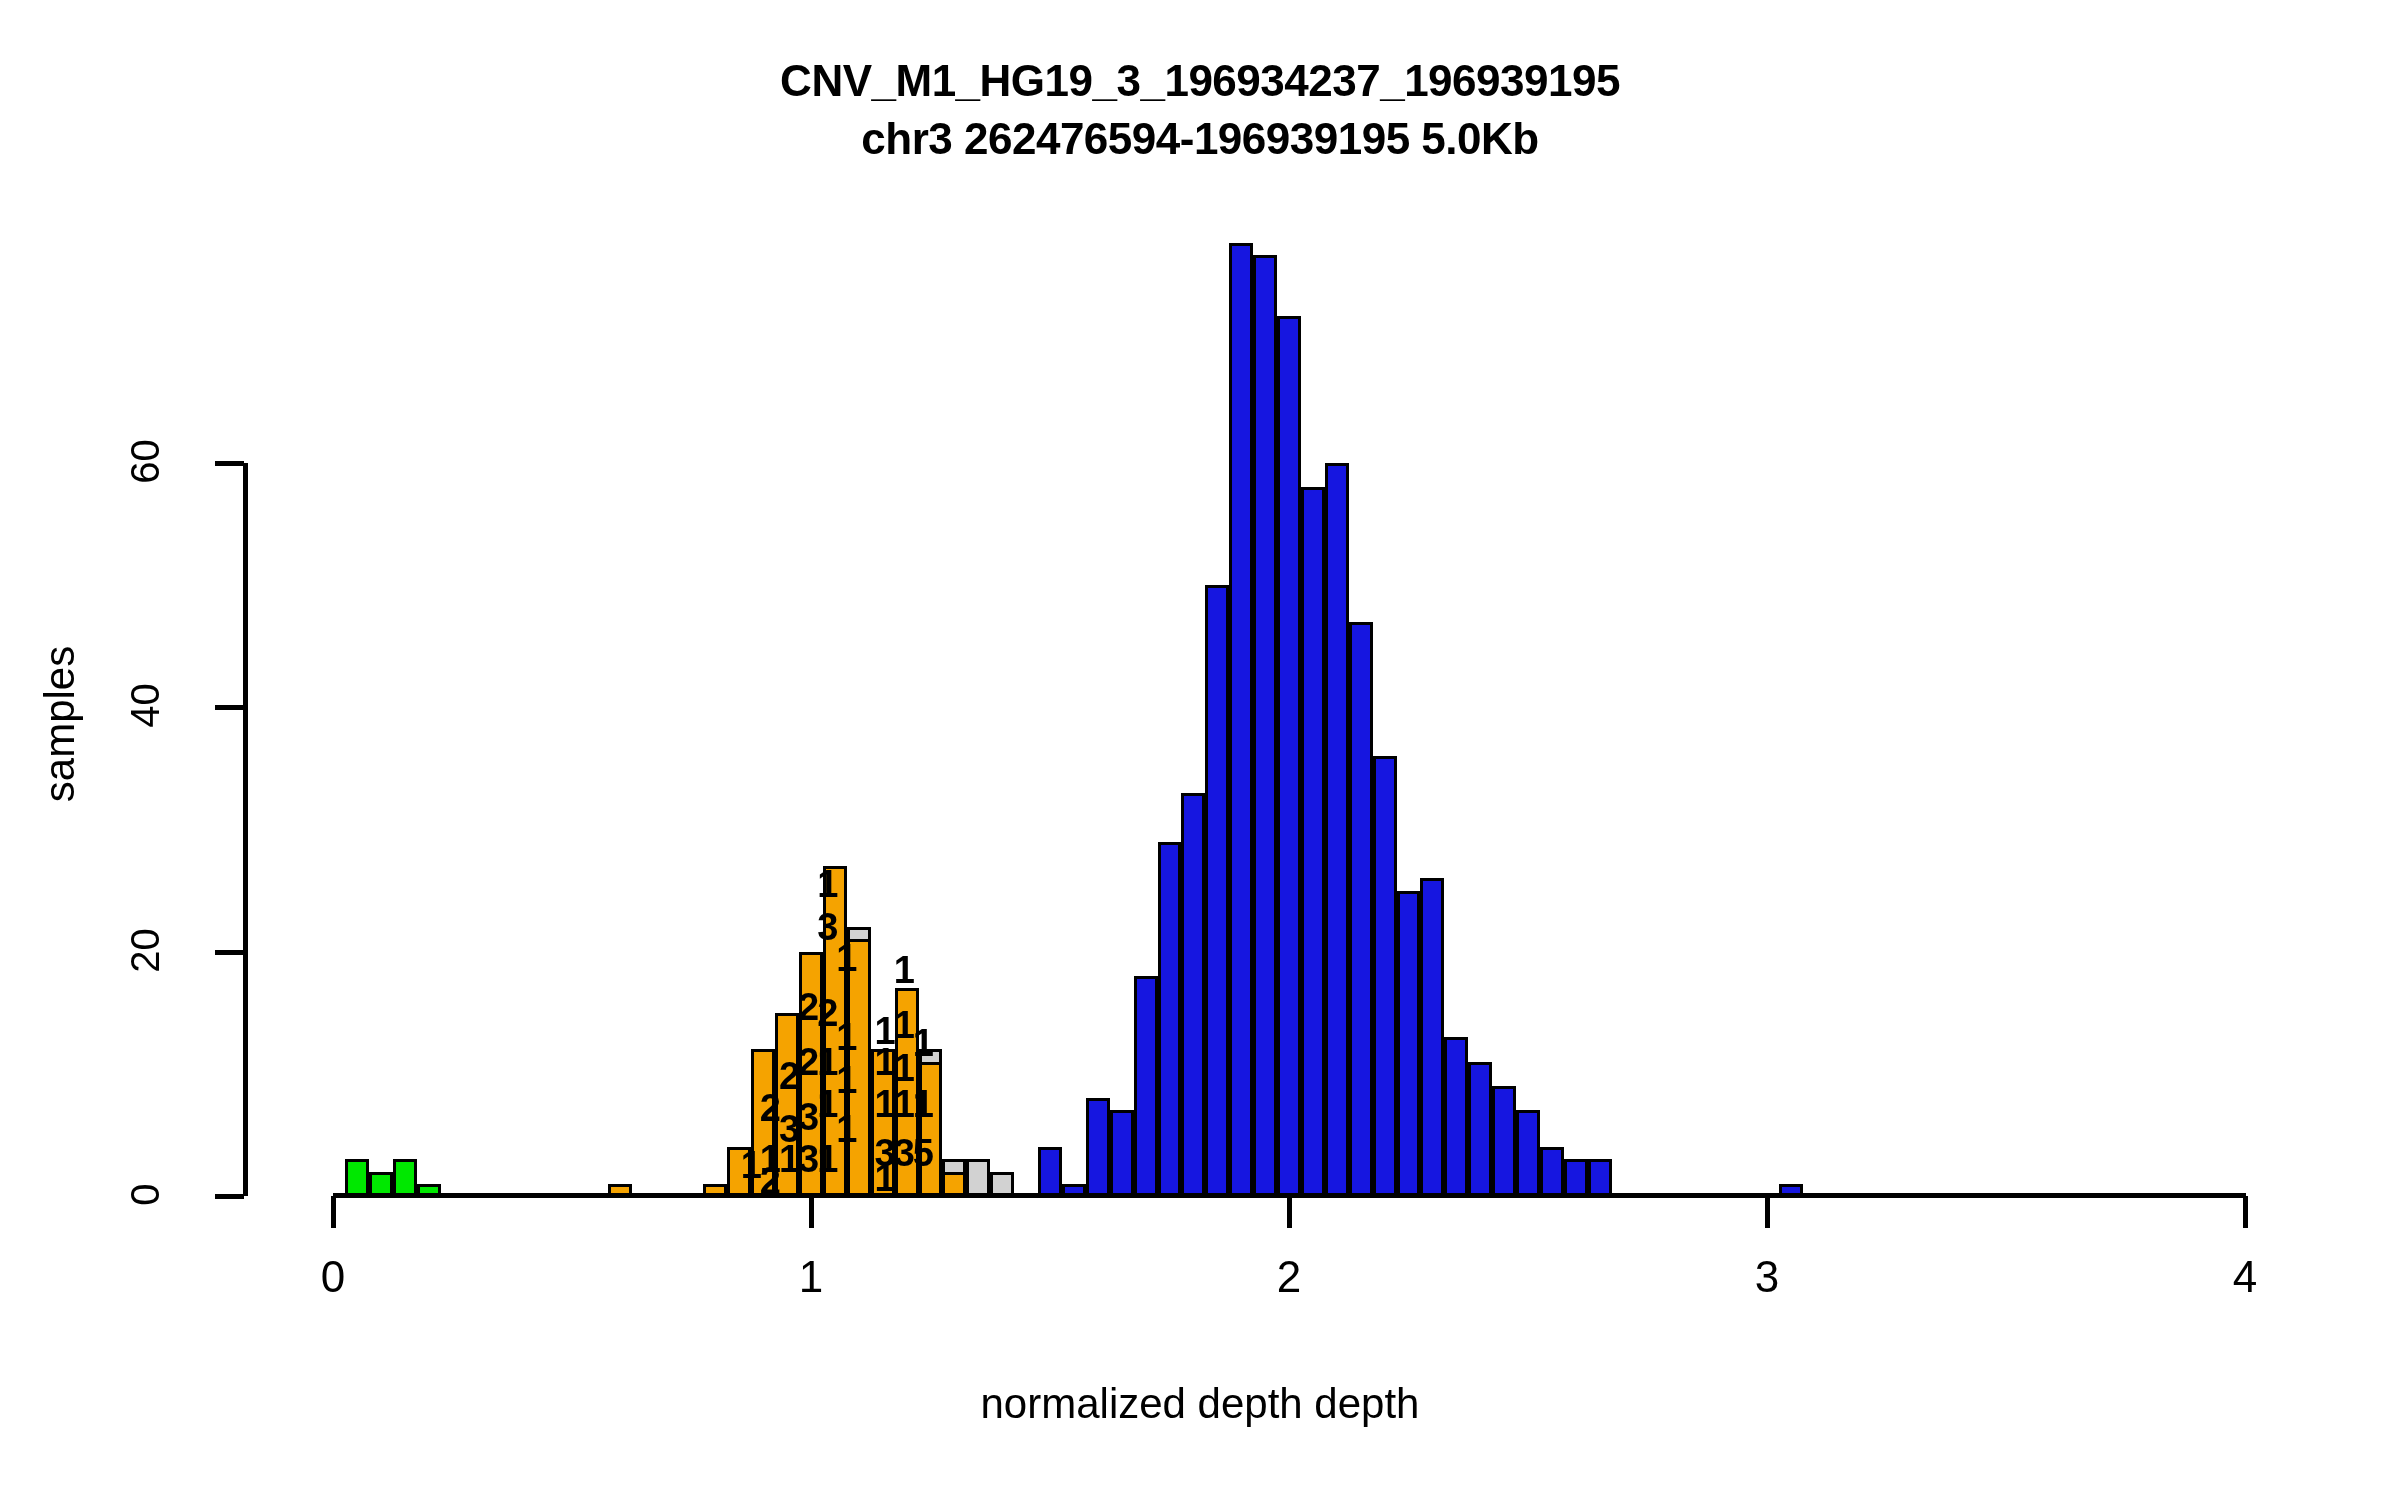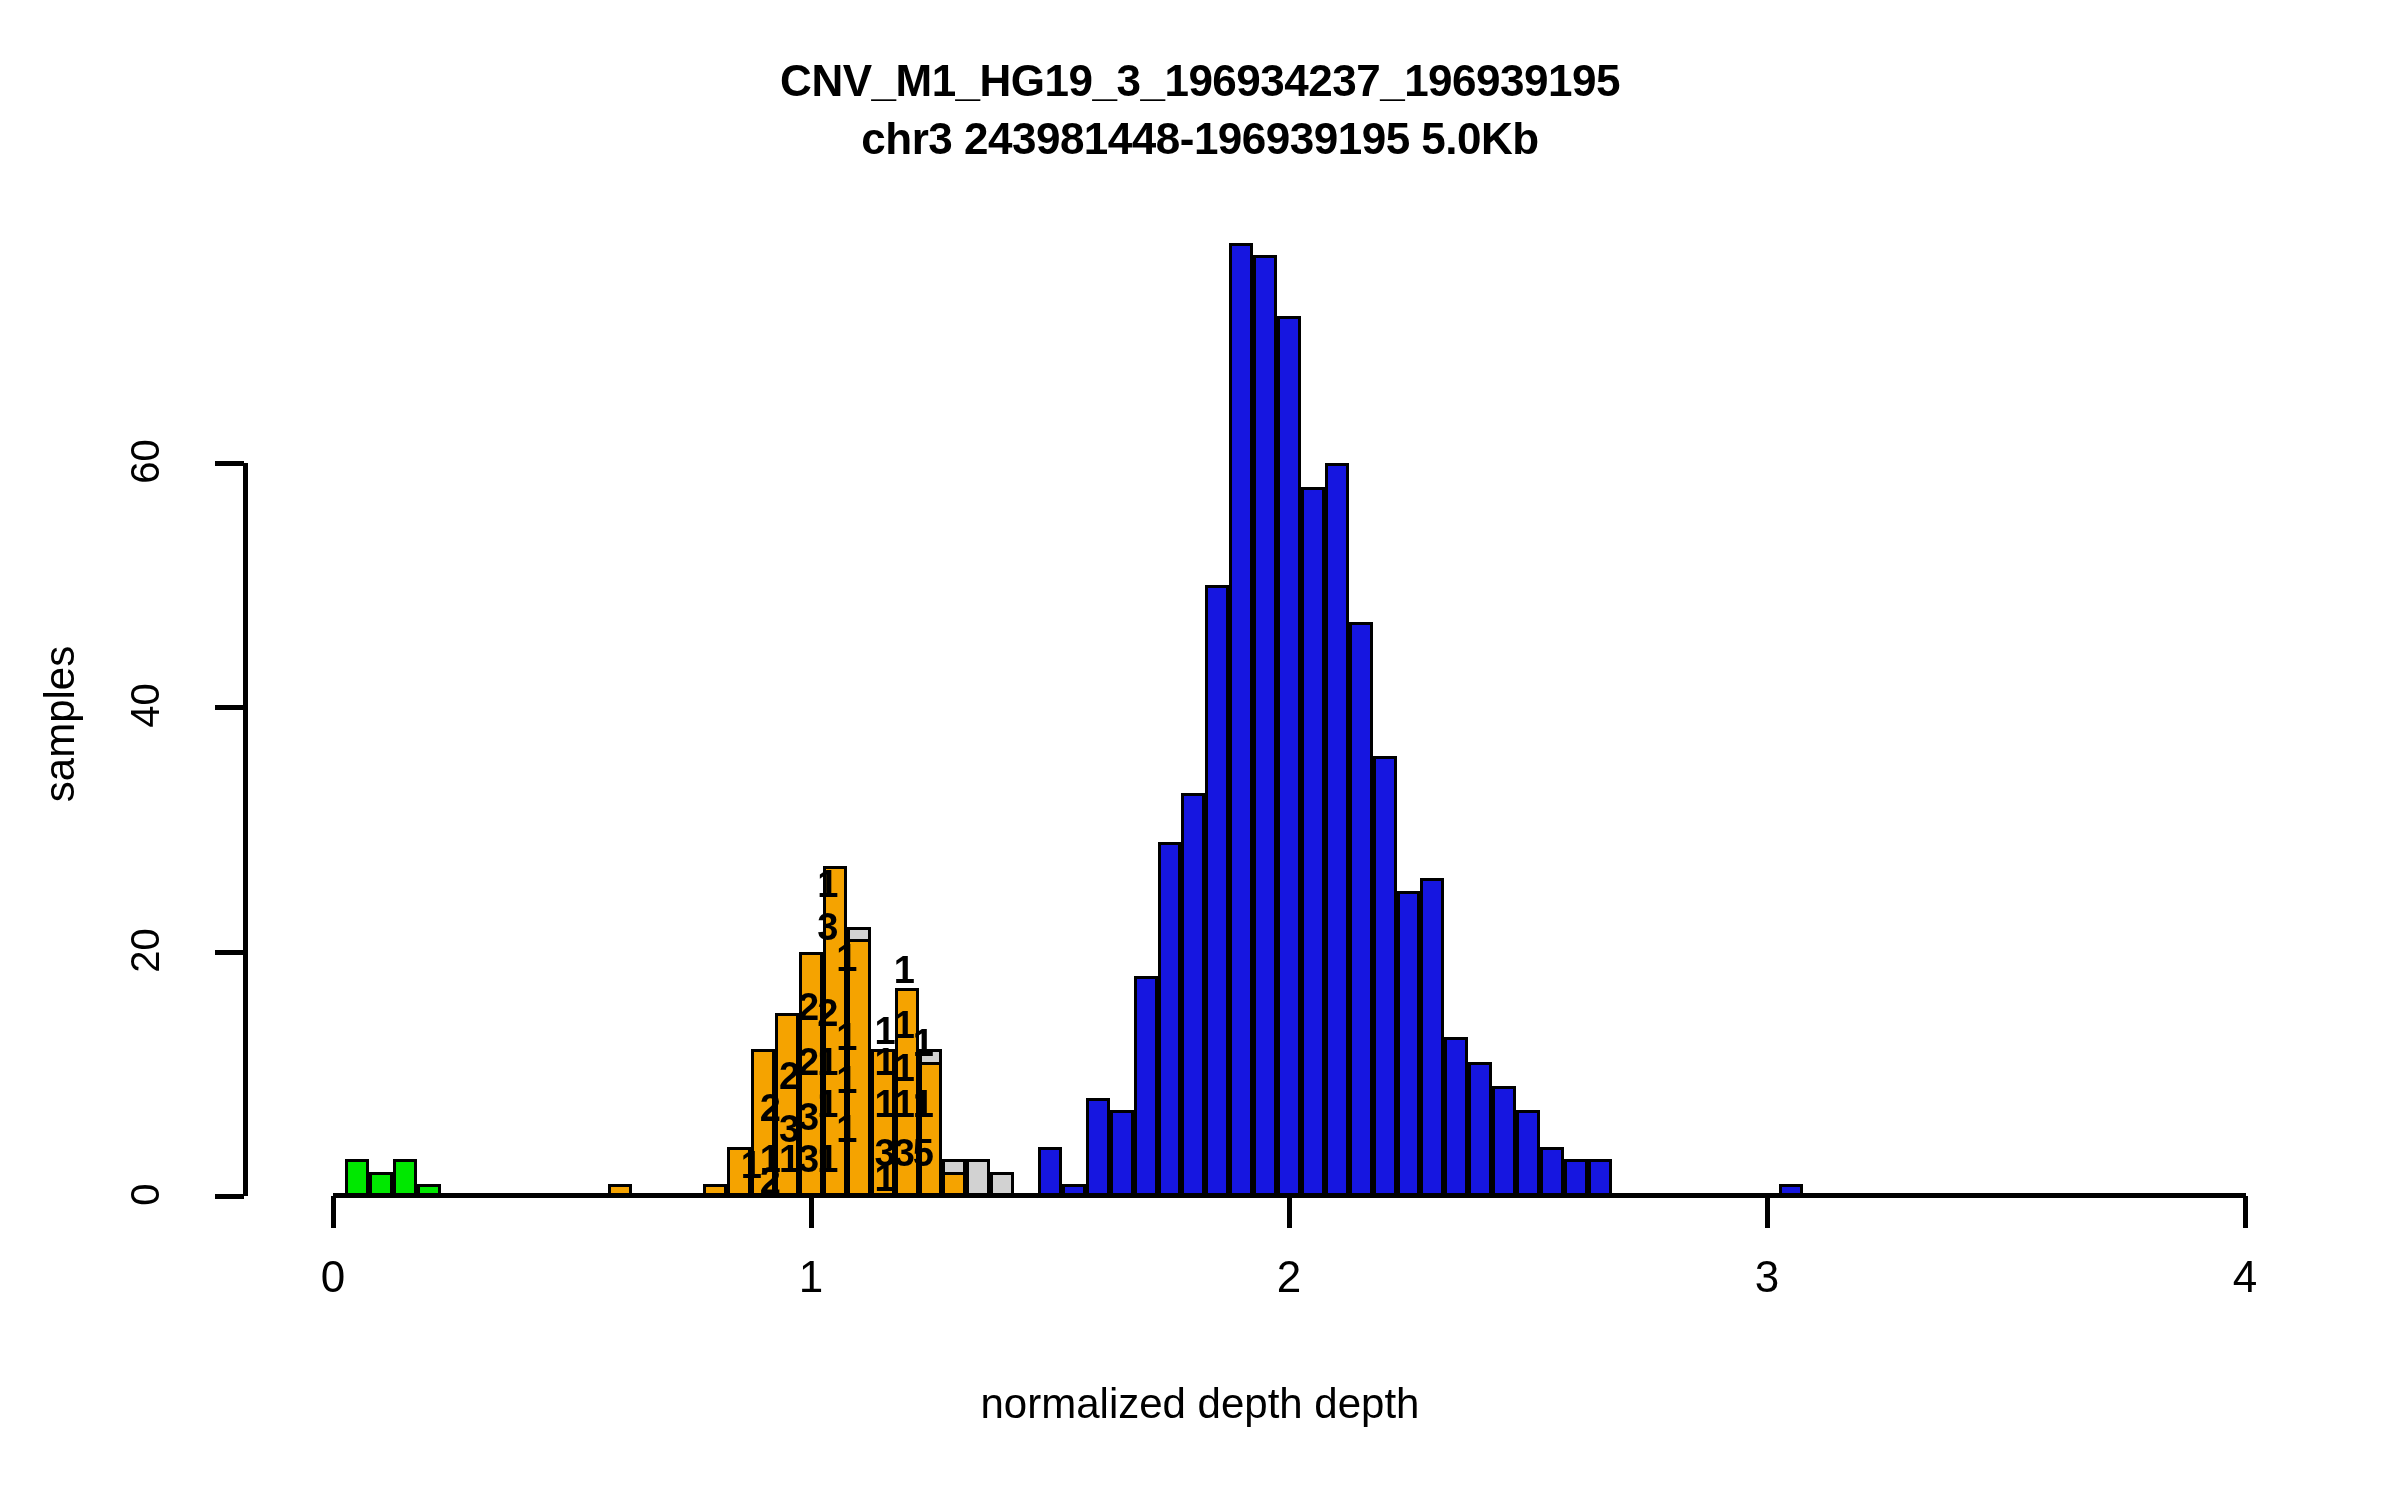--- a/index.html
+++ b/index.html
@@ -95,21 +95,21 @@
     line-height:38px;
   }
 </style>
 </head>
 <body>
 
 <div id="root">
 
   <div class="title">
     <div>CNV_M1_HG19_3_196934237_196939195</div>
-    <div>chr3 243981448-196939195 5.0Kb</div>
+    <div>chr3 262476594-196939195 5.0Kb</div>
   </div>
 
   <div id="plot">
     <div class="axis-line" id="yaxis"></div>
     <div class="axis-line" id="xaxis"></div>
     <div id="bars">
         <div class="bar" style="left: 846.85px; top: 927.233px; width: 23.9px; height: 268.767px; background: rgb(210, 210, 210);"></div>
         <div class="bar" style="left: 918.55px; top: 1049.4px; width: 23.9px; height: 146.6px; background: rgb(210, 210, 210);"></div>
         <div class="bar" style="left: 942.45px; top: 1159.35px; width: 23.9px; height: 36.65px; background: rgb(210, 210, 210);"></div>
         <div class="bar" style="left: 966.35px; top: 1159.35px; width: 23.9px; height: 36.65px; background: rgb(210, 210, 210);"></div>

